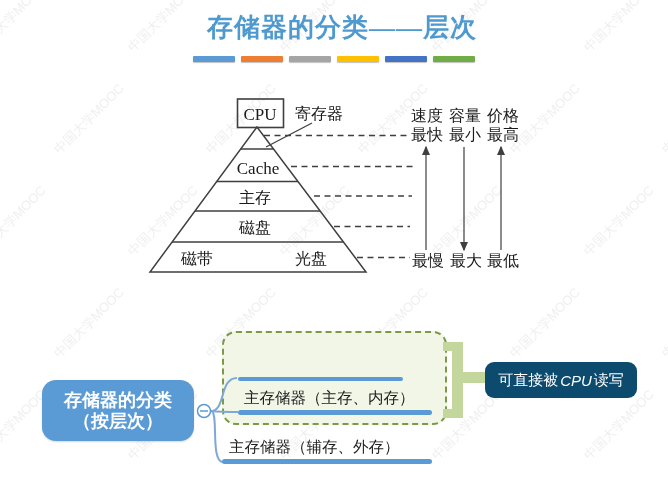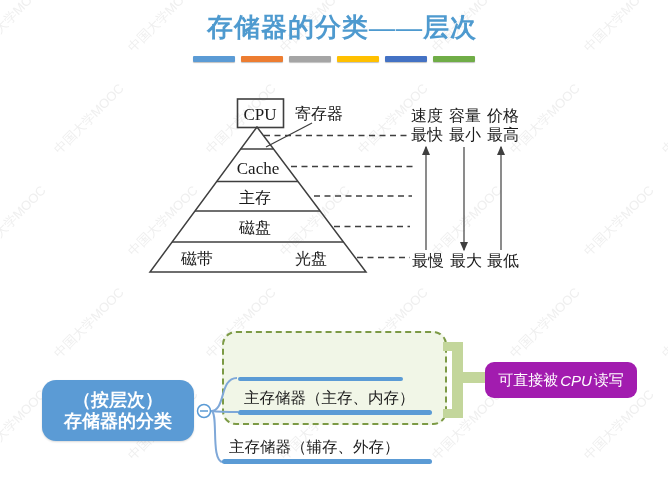--- a/index.html
+++ b/index.html
@@ -16,21 +16,21 @@
   #bars{position:absolute;top:56px;left:50%;transform:translateX(-50%);display:flex;gap:6px;z-index:3;}
   .bar{width:42px;height:6px;border-radius:1px;box-shadow:0 1px 1px rgba(0,0,0,.25);}
   
   #root-box{position:absolute;left:42px;top:380px;width:152px;height:61px;z-index:1;
             background:#5b9bd5;border-radius:14px;color:#fff;font-weight:bold;font-size:18px;
             line-height:21px;display:flex;flex-direction:column;align-items:center;justify-content:center;
             text-align:center;box-shadow:0 1px 2px rgba(0,0,0,.15);}
   #dash-panel{position:absolute;left:222px;top:331px;width:225px;height:94px;z-index:1;
               background:#f1f6e7;border:2.5px dashed #7c9a45;border-radius:14px;box-sizing:border-box;}
   #note-box{position:absolute;left:485px;top:362px;width:152px;height:36px;z-index:1;
-            background:#a21caf;border-radius:9px;color:#fff;font-size:15px;
+            background:#0c4a6e;border-radius:9px;color:#fff;font-size:15px;
             display:flex;align-items:center;justify-content:center;white-space:nowrap;}
   #note-box em{font-style:italic;padding:0 2px;}
   
   .mm-text{position:absolute;z-index:3;font-size:15.5px;color:#1c1c1c;white-space:nowrap;}
   #item-cache-label{left:244px;top:354px;}
   #item-main-label{left:244px;top:388px;}
   #item-aux-label{left:229px;top:437px;}
   .underline{position:absolute;height:4.5px;background:#5b9bd5;border-radius:2.5px;z-index:3;}
   #ul-cache{left:238px;top:376.5px;width:165px;}
   #ul-main{left:238px;top:410px;width:194px;}
@@ -80,22 +80,22 @@
   <div id="bars">
     <div class="bar" style="background: rgb(91, 155, 213);"></div>
     <div class="bar" style="background: rgb(237, 125, 49);"></div>
     <div class="bar" style="background: rgb(165, 165, 165);"></div>
     <div class="bar" style="background: rgb(255, 192, 0);"></div>
     <div class="bar" style="background: rgb(68, 114, 196);"></div>
     <div class="bar" style="background: rgb(112, 173, 71);"></div>
   </div>
 
   <div id="root-box">
+    <span>存储器的分类</span>
     <span>（按层次）</span>
-    <span>存储器的分类</span>
   </div>
 
   <div id="dash-panel"></div>
 
   <div class="underline" id="ul-cache"></div>
 
   <div class="mm-text" id="item-main-label">主存储器（主存、内存）</div>
   <div class="underline" id="ul-main"></div>
 
   <div class="mm-text" id="item-aux-label">主存储器（辅存、外存）</div>

